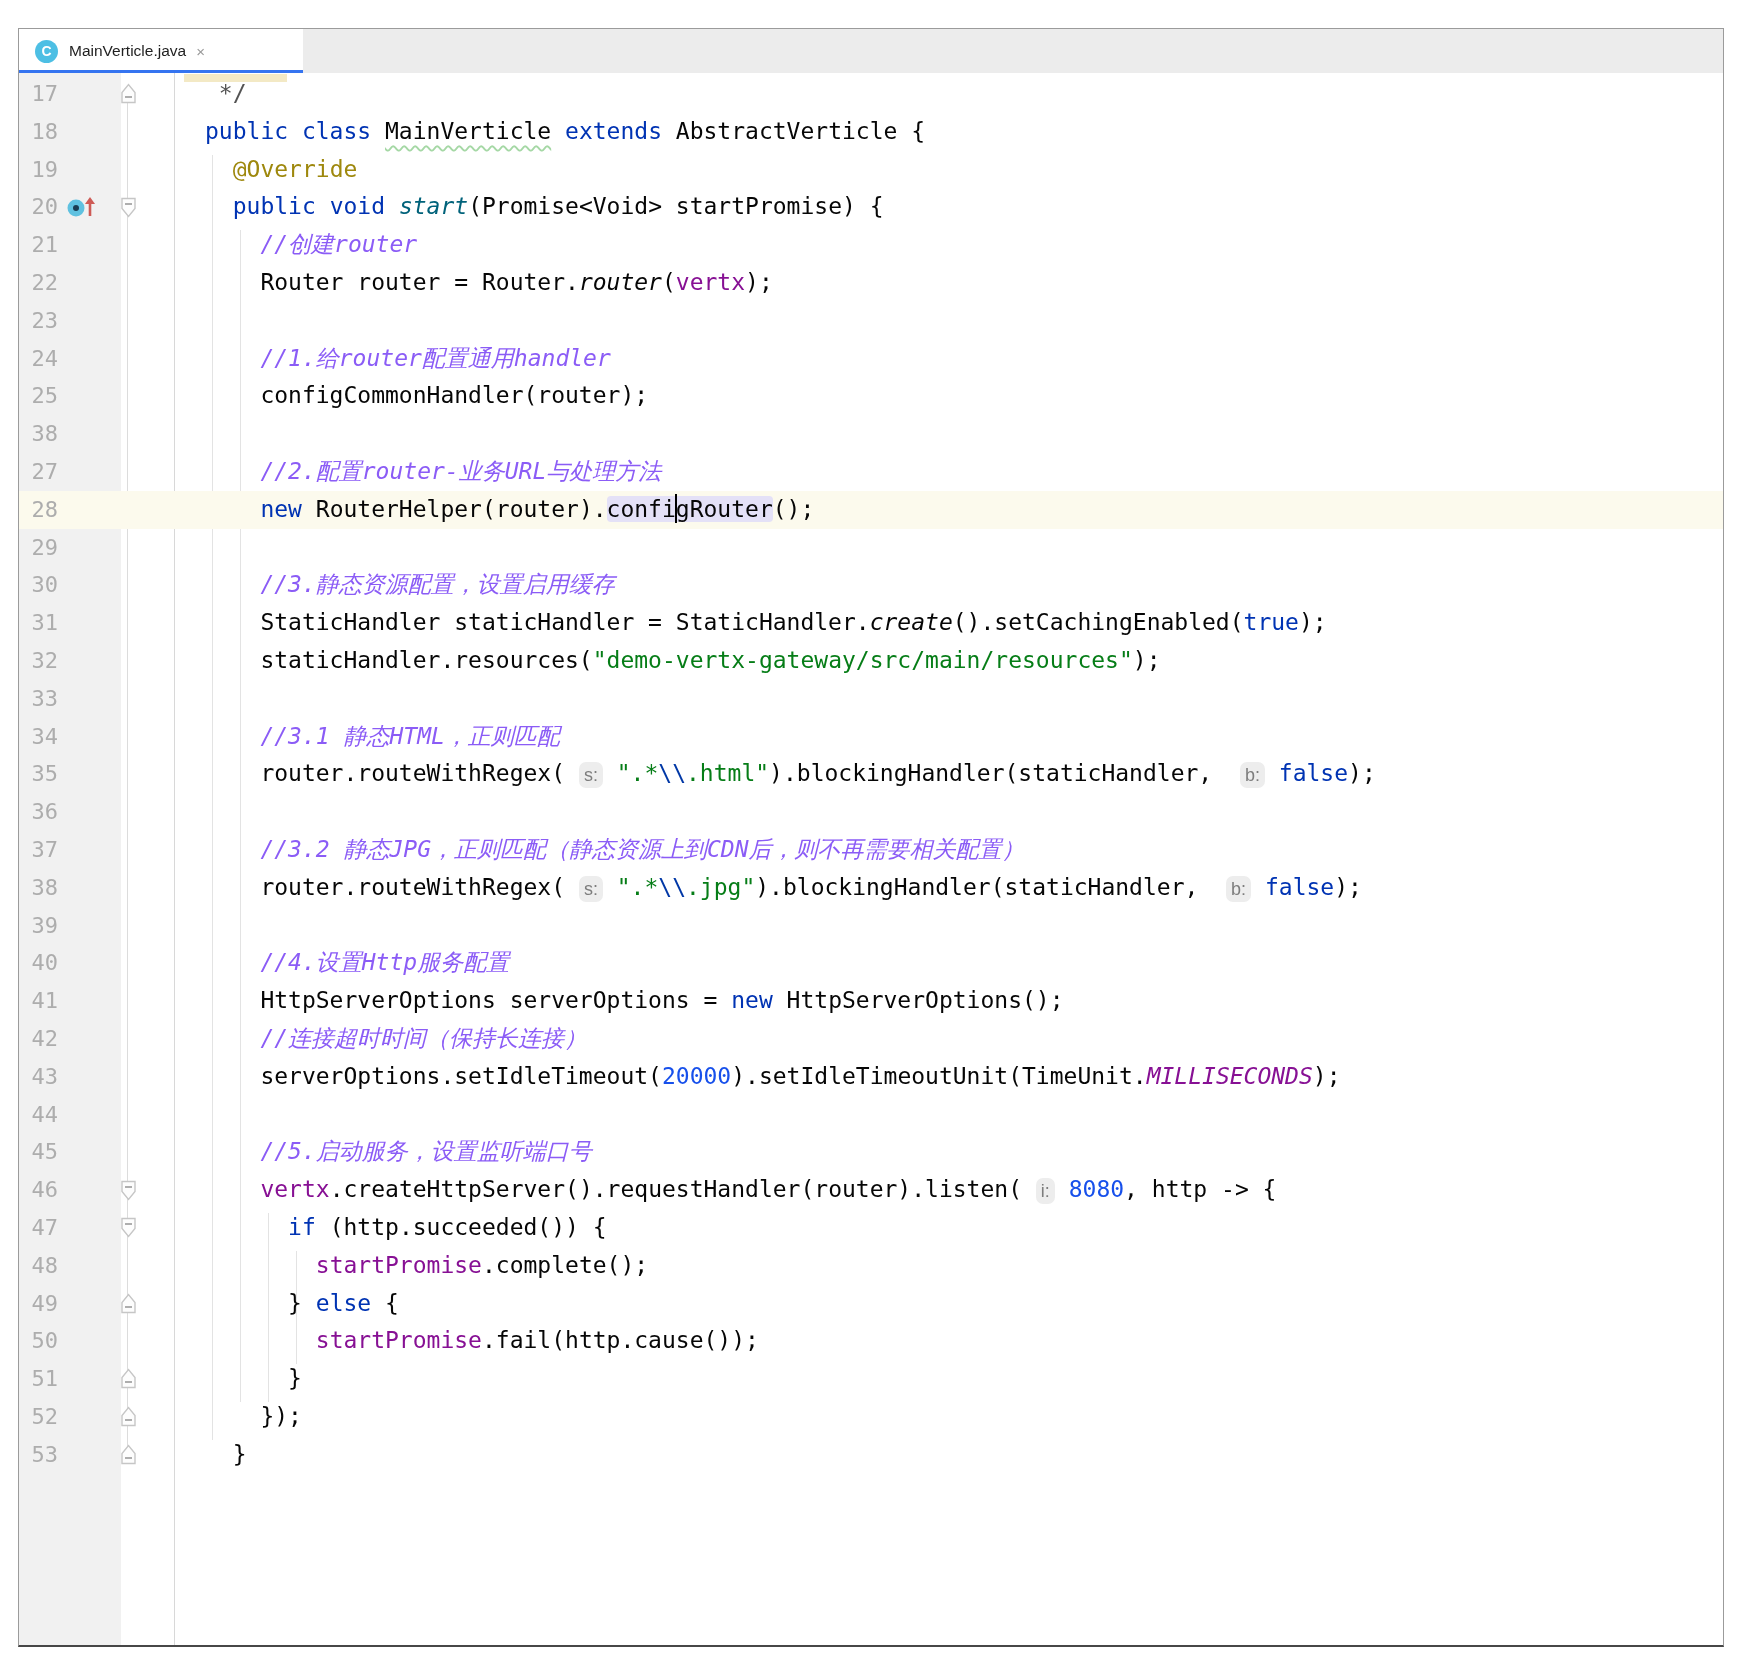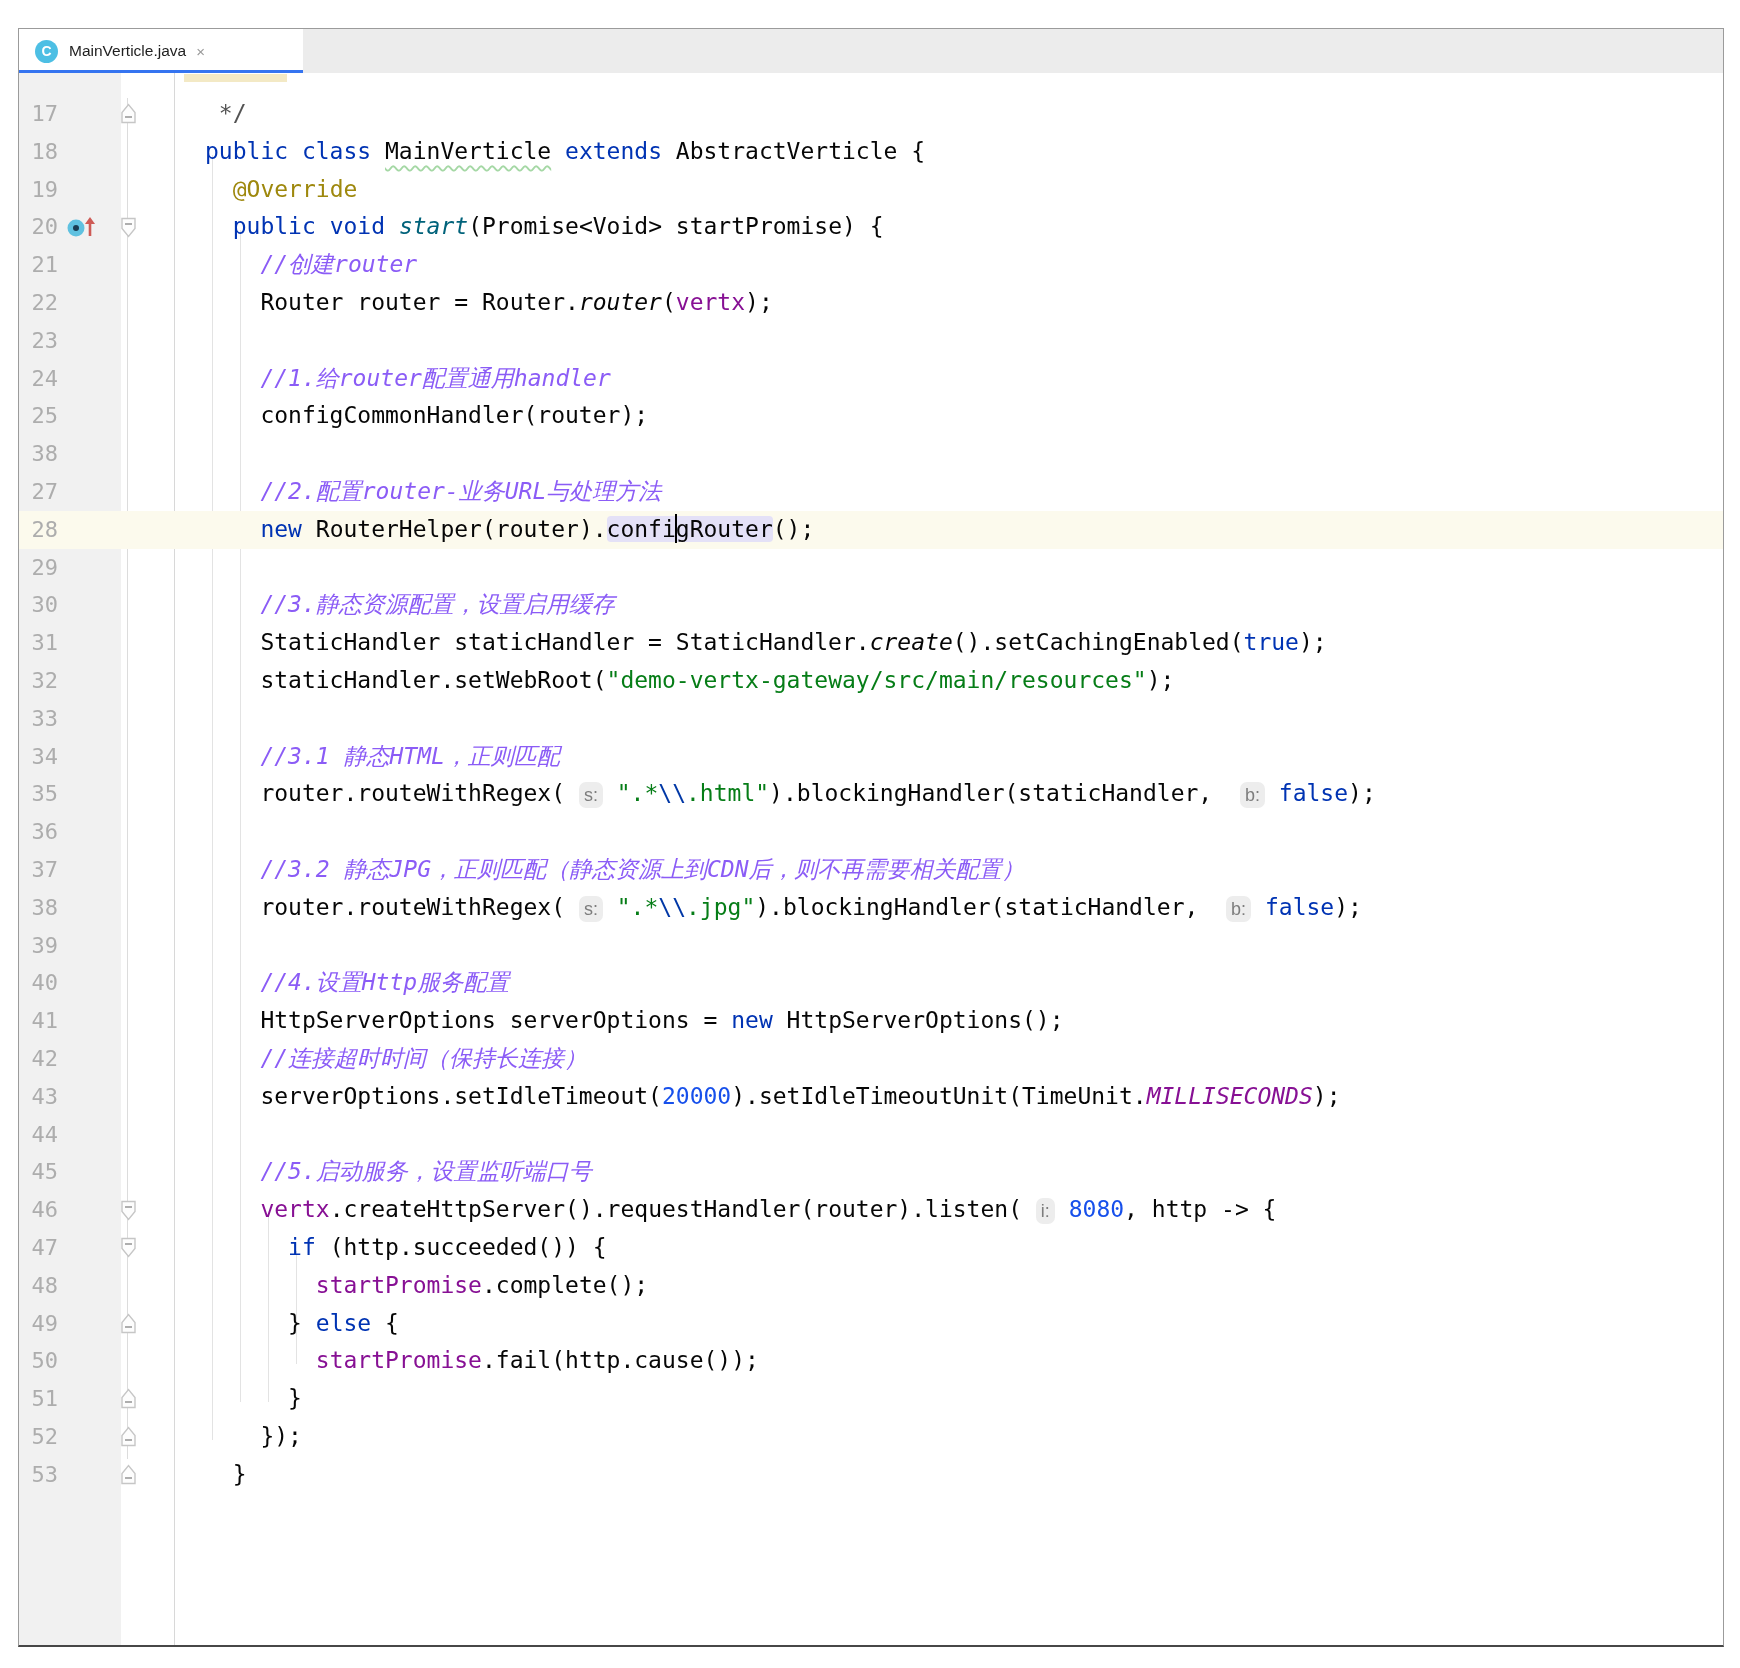--- a/index.html
+++ b/index.html
@@ -18,21 +18,21 @@
   .editor{position:absolute;left:0;top:44px;right:0;bottom:0;background:#fff;}
   .gutter-bg{position:absolute;left:0;top:0;bottom:0;width:102px;background:#F1F1F1;}
   .gutter-sep{position:absolute;left:155px;top:0;bottom:0;width:1px;background:#D8D8D8;}
   .fold-connector{position:absolute;left:108px;width:1px;background:#DCDCDC;top:25px;height:1361px;}
   .iguide{position:absolute;width:1px;background:#E3E3E3;}
   .g-a{left:193px;top:82px;height:1285px;}
   .g-b{left:221px;top:157px;height:1172px;}
   .g-c{left:249px;top:1140px;height:189px;}
   .g-d{left:277px;top:1178px;height:113px;}
   .scroll-marker{position:absolute;left:165px;top:1px;width:103px;height:8px;background:#F3E9C5;}
-  #code-lines{position:absolute;left:0;right:0;top:0;padding-top:22px;}
+  #code-lines{position:absolute;left:0;right:0;top:0;padding-top:2px;}
   .row{display:flex;height:37.8px;line-height:37.8px;white-space:pre;position:relative;}
   .row.caret-row{background:#FCFAED;}
   .lnum{width:39px;text-align:right;color:#ADADAD;font-size:22px;flex:0 0 auto;}
   .icol{width:50px;flex:0 0 auto;display:flex;align-items:center;justify-content:center;}
   .fcol{width:40px;flex:0 0 auto;display:flex;align-items:center;justify-content:center;}
   .code{padding-left:57px;font-size:23px;color:#060606;flex:1 1 auto;}
   
   .kw{color:#0033B3;}
   .t{color:#060606;}
   .cmt{color:#8b5cf6;font-style:italic;}
@@ -94,21 +94,21 @@
         <div class="row"><span class="lnum">22</span><span class="icol"></span><span class="fcol"></span><span class="code"><span class="t">    Router router = Router.</span><span class="sm">router</span><span class="t">(</span><span class="fld">vertx</span><span class="t">);</span></span></div>
         <div class="row"><span class="lnum">23</span><span class="icol"></span><span class="fcol"></span><span class="code"></span></div>
         <div class="row"><span class="lnum">24</span><span class="icol"></span><span class="fcol"></span><span class="code"><span class="cmt">    //1.给router配置通用handler</span></span></div>
         <div class="row"><span class="lnum">25</span><span class="icol"></span><span class="fcol"></span><span class="code"><span class="t">    configCommonHandler(router);</span></span></div>
         <div class="row"><span class="lnum">38</span><span class="icol"></span><span class="fcol"></span><span class="code"></span></div>
         <div class="row"><span class="lnum">27</span><span class="icol"></span><span class="fcol"></span><span class="code"><span class="cmt">    //2.配置router-业务URL与处理方法</span></span></div>
         <div class="row caret-row"><span class="lnum">28</span><span class="icol"></span><span class="fcol"></span><span class="code"><span class="t">    </span><span class="kw">new</span><span class="t"> RouterHelper(router).</span><span class="cw">confi<span class="caret"></span>gRouter</span><span class="t">();</span></span></div>
         <div class="row"><span class="lnum">29</span><span class="icol"></span><span class="fcol"></span><span class="code"></span></div>
         <div class="row"><span class="lnum">30</span><span class="icol"></span><span class="fcol"></span><span class="code"><span class="cmt">    //3.静态资源配置，设置启用缓存</span></span></div>
         <div class="row"><span class="lnum">31</span><span class="icol"></span><span class="fcol"></span><span class="code"><span class="t">    StaticHandler staticHandler = StaticHandler.</span><span class="sm">create</span><span class="t">().setCachingEnabled(</span><span class="kw">true</span><span class="t">);</span></span></div>
-        <div class="row"><span class="lnum">32</span><span class="icol"></span><span class="fcol"></span><span class="code"><span class="t">    staticHandler.setWebRoot(</span><span class="str">"demo-vertx-gateway/src/main/resources"</span><span class="t">);</span></span></div>
+        <div class="row"><span class="lnum">32</span><span class="icol"></span><span class="fcol"></span><span class="code"><span class="t">    staticHandler.resources(</span><span class="str">"demo-vertx-gateway/src/main/resources"</span><span class="t">);</span></span></div>
         <div class="row"><span class="lnum">33</span><span class="icol"></span><span class="fcol"></span><span class="code"></span></div>
         <div class="row"><span class="lnum">34</span><span class="icol"></span><span class="fcol"></span><span class="code"><span class="cmt">    //3.1 静态HTML，正则匹配</span></span></div>
         <div class="row"><span class="lnum">35</span><span class="icol"></span><span class="fcol"></span><span class="code"><span class="t">    router.routeWithRegex( </span><span class="chip">s:</span><span class="t"> </span><span class="str">".*</span><span class="esc">\\</span><span class="str">.html"</span><span class="t">).blockingHandler(staticHandler,  </span><span class="chip">b:</span><span class="t"> </span><span class="kw">false</span><span class="t">);</span></span></div>
         <div class="row"><span class="lnum">36</span><span class="icol"></span><span class="fcol"></span><span class="code"></span></div>
         <div class="row"><span class="lnum">37</span><span class="icol"></span><span class="fcol"></span><span class="code"><span class="cmt">    //3.2 静态JPG，正则匹配（静态资源上到CDN后，则不再需要相关配置）</span></span></div>
         <div class="row"><span class="lnum">38</span><span class="icol"></span><span class="fcol"></span><span class="code"><span class="t">    router.routeWithRegex( </span><span class="chip">s:</span><span class="t"> </span><span class="str">".*</span><span class="esc">\\</span><span class="str">.jpg"</span><span class="t">).blockingHandler(staticHandler,  </span><span class="chip">b:</span><span class="t"> </span><span class="kw">false</span><span class="t">);</span></span></div>
         <div class="row"><span class="lnum">39</span><span class="icol"></span><span class="fcol"></span><span class="code"></span></div>
         <div class="row"><span class="lnum">40</span><span class="icol"></span><span class="fcol"></span><span class="code"><span class="cmt">    //4.设置Http服务配置</span></span></div>
         <div class="row"><span class="lnum">41</span><span class="icol"></span><span class="fcol"></span><span class="code"><span class="t">    HttpServerOptions serverOptions = </span><span class="kw">new</span><span class="t"> HttpServerOptions();</span></span></div>
         <div class="row"><span class="lnum">42</span><span class="icol"></span><span class="fcol"></span><span class="code"><span class="cmt">    //连接超时时间（保持长连接）</span></span></div>

